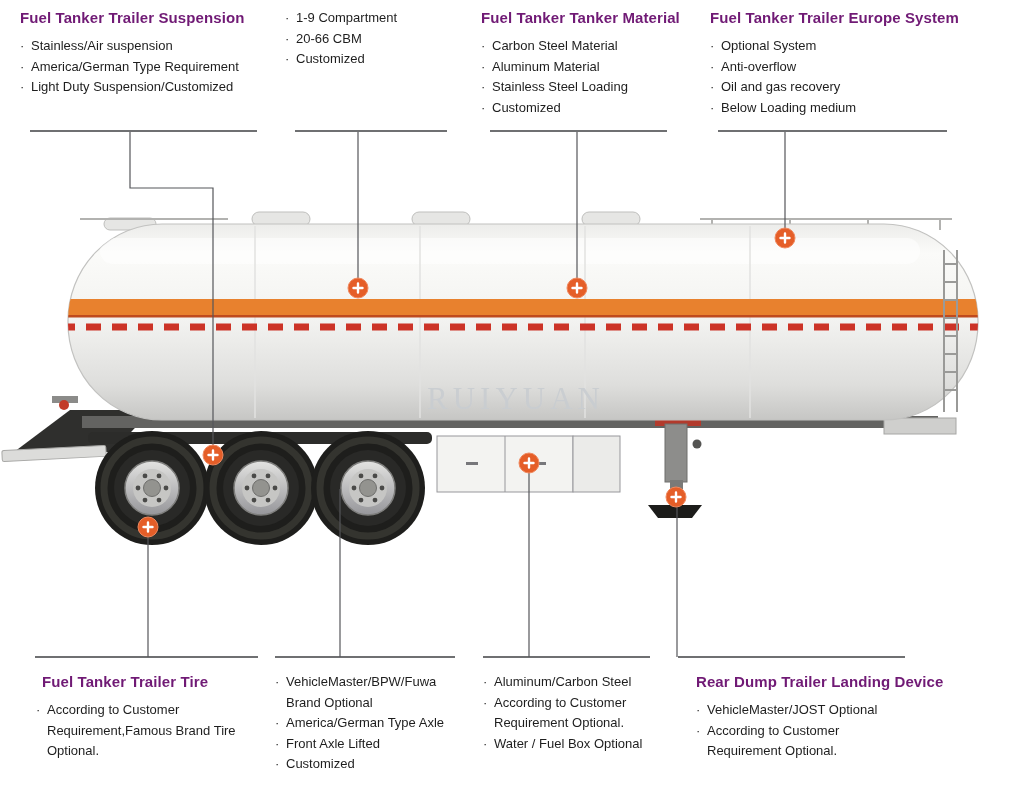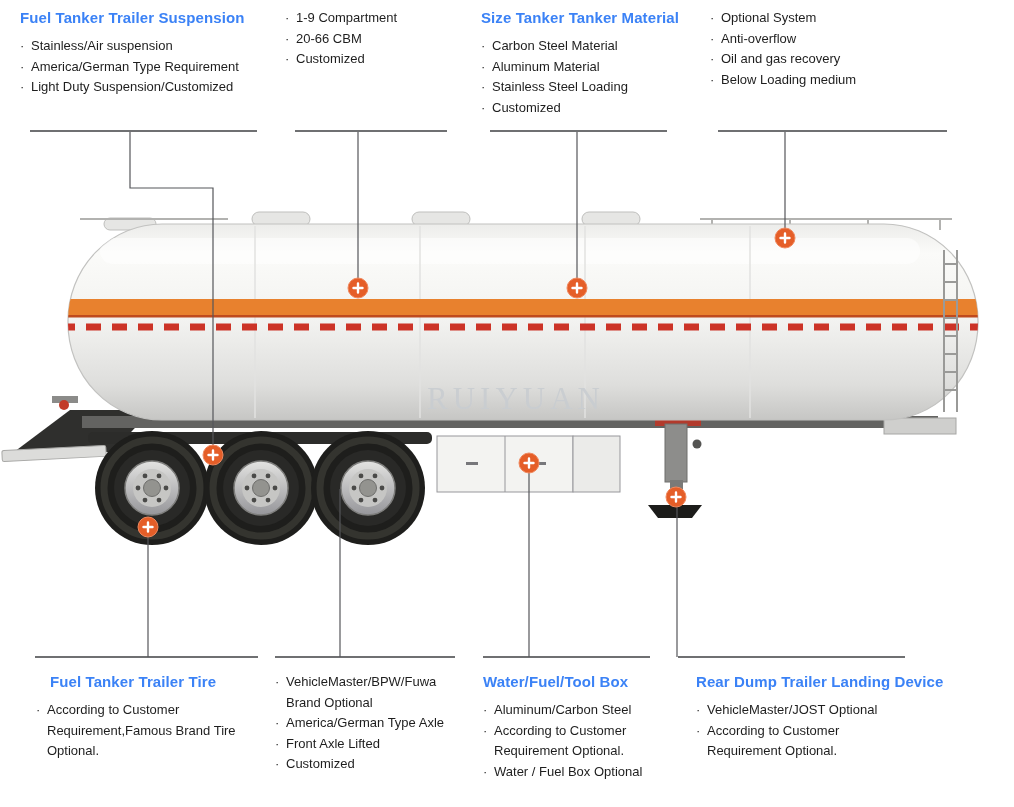--- a/index.html
+++ b/index.html
@@ -6,38 +6,38 @@
   html,body{margin:0;padding:0}
   body{
     width:1014px;height:807px;position:relative;overflow:hidden;
     background:#ffffff;
     font-family:"Liberation Sans",sans-serif;
     -webkit-font-smoothing:antialiased;
   }
   svg.scene{position:absolute;left:0;top:0;z-index:1}
   .callout{position:absolute;z-index:2}
   .callout h2{
-    font-size:15px;line-height:19px;font-weight:700;color:#3b82f6;
+    font-size:15px;line-height:19px;font-weight:700;color:#701a75;
     margin:0 0 9px 0;white-space:nowrap;letter-spacing:.1px;
   }
   .bullet{display:flex;font-size:13px;line-height:20.5px;color:#1e1e1e}
   .bullet .dot{flex:0 0 11px;color:#2a2a2a}
   .bullet .btxt{flex:1 1 auto}
 
   
   .c-t1{left:20px;top:8px;width:252px}
   .c-t2{left:285px;top:8px;width:190px}
   .c-t3{left:481px;top:8px;width:216px}
   .c-t4{left:710px;top:8px;width:280px}
   
   .c-b1{left:36px;top:672px;width:205px}
   .c-b2{left:275px;top:672px;width:186px}
   .c-b3{left:483px;top:672px;width:180px}
   .c-b4{left:696px;top:672px;width:200px}
-  .c-b1 h2{margin-left:14px}
+  .c-b1 h2{margin-left:6px}
 </style>
 </head>
 <body>
 
 <svg class="scene" width="1014" height="807" viewBox="0 0 1014 807">
   <defs>
     <linearGradient id="gTank" x1="0" y1="0" x2="0" y2="1">
       <stop offset="0" stop-color="#ececea"></stop>
       <stop offset="0.15" stop-color="#fbfbf9"></stop>
       <stop offset="0.5" stop-color="#f2f2f0"></stop>
@@ -208,21 +208,21 @@
         <span class="btxt">20-66 CBM</span>
       </div>
       <div class="bullet">
         <span class="dot">·</span>
         <span class="btxt">Customized</span>
       </div>
     </div>
 </div>
 
 <div class="callout c-t3">
-  <h2>Size Tanker Tanker Material</h2>
+  <h2>Fuel Tanker Tanker Material</h2>
   <div class="bullets">
       <div class="bullet">
         <span class="dot">·</span>
         <span class="btxt">Carbon Steel Material</span>
       </div>
       <div class="bullet">
         <span class="dot">·</span>
         <span class="btxt">Aluminum Material</span>
       </div>
       <div class="bullet">
@@ -230,20 +230,21 @@
         <span class="btxt">Stainless Steel Loading</span>
       </div>
       <div class="bullet">
         <span class="dot">·</span>
         <span class="btxt">Customized</span>
       </div>
     </div>
 </div>
 
 <div class="callout c-t4">
+  <h2>Fuel Tanker Trailer Europe System</h2>
   <div class="bullets">
       <div class="bullet">
         <span class="dot">·</span>
         <span class="btxt">Optional System</span>
       </div>
       <div class="bullet">
         <span class="dot">·</span>
         <span class="btxt">Anti-overflow</span>
       </div>
       <div class="bullet">
@@ -282,21 +283,20 @@
         <span class="btxt">Front Axle Lifted</span>
       </div>
       <div class="bullet">
         <span class="dot">·</span>
         <span class="btxt">Customized</span>
       </div>
     </div>
 </div>
 
 <div class="callout c-b3">
-  <h2>Water/Fuel/Tool Box</h2>
   <div class="bullets">
       <div class="bullet">
         <span class="dot">·</span>
         <span class="btxt">Aluminum/Carbon Steel</span>
       </div>
       <div class="bullet">
         <span class="dot">·</span>
         <span class="btxt">According to Customer Requirement Optional.</span>
       </div>
       <div class="bullet">

